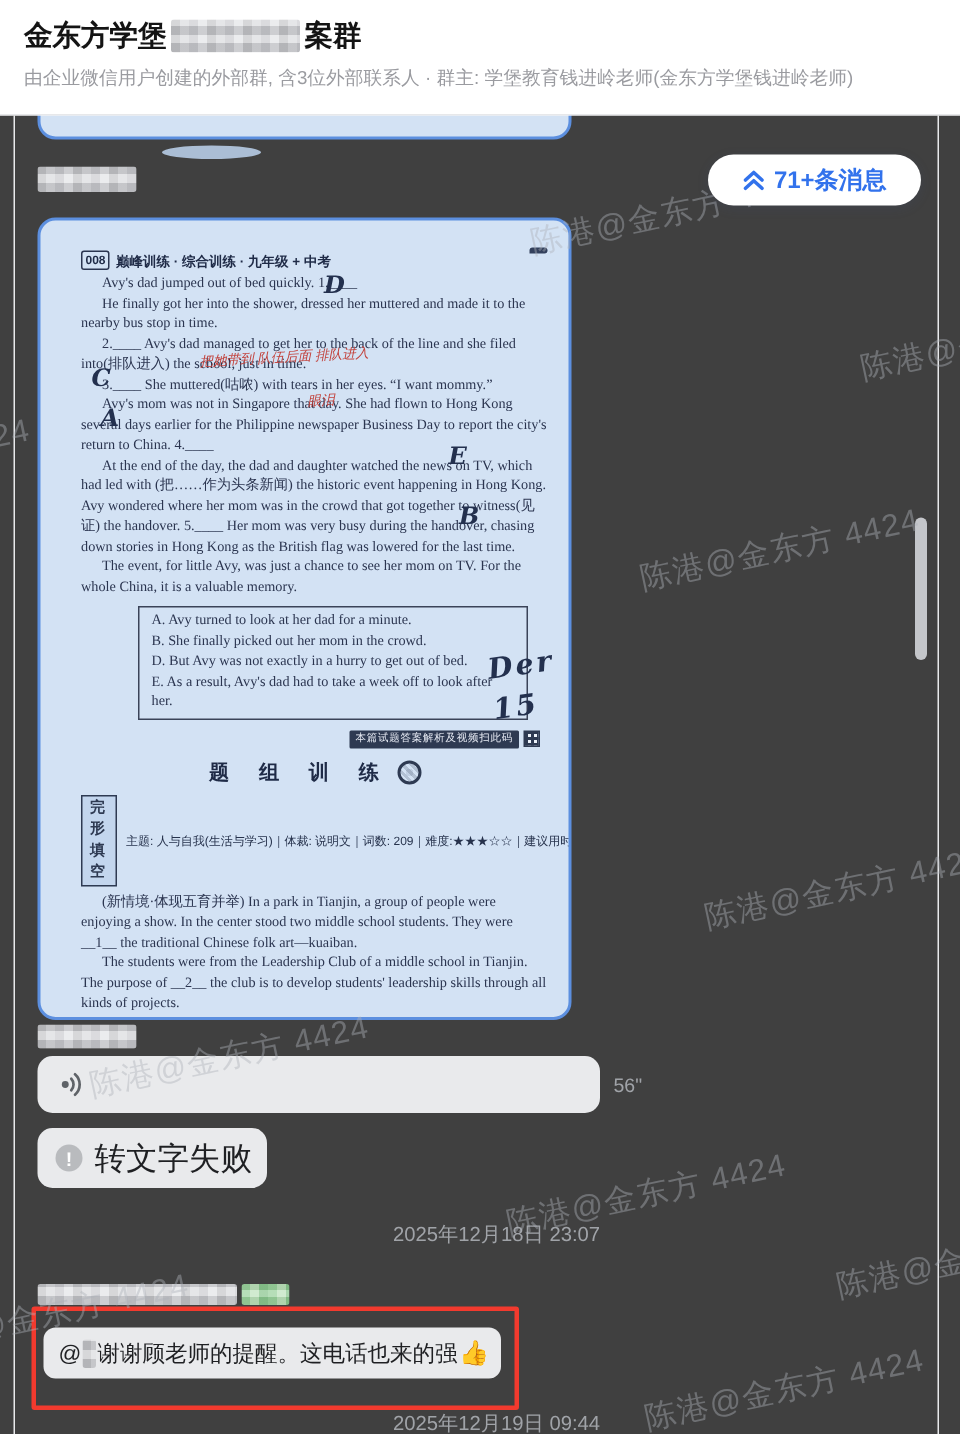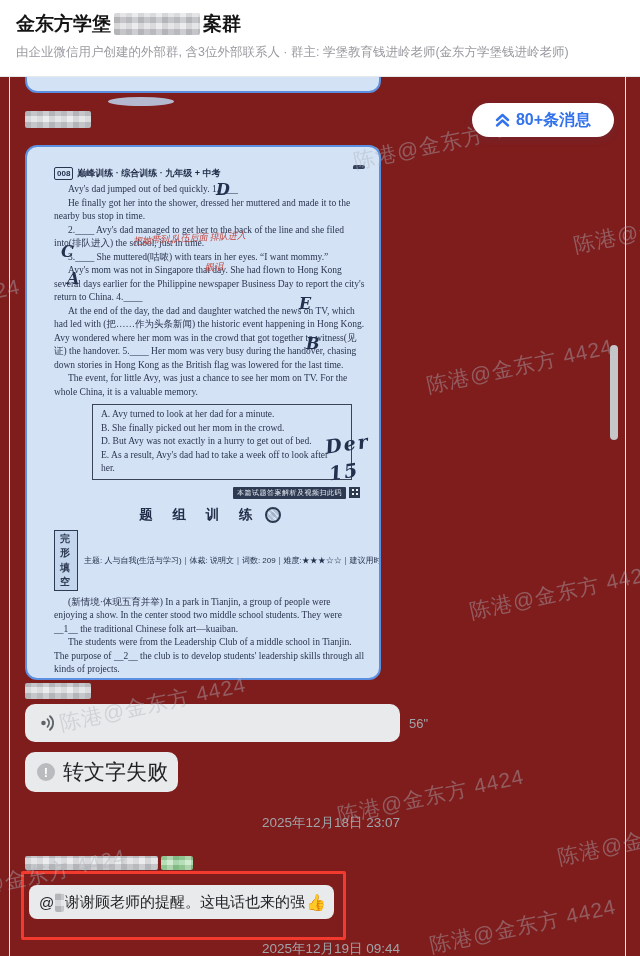--- a/index.html
+++ b/index.html
@@ -1,18 +1,18 @@
 <!DOCTYPE html>
 <html><head>
 <meta charset="utf-8">
 <style>
   * { box-sizing: border-box; margin: 0; padding: 0; }
   html,body { width:640px; height:956px; overflow:hidden; }
   body { font-family:"Liberation Sans", sans-serif; background:#f5f6f8; }
-  .app { position:relative; width:640px; height:956px; background:#7f1d1d; overflow:hidden; }
+  .app { position:relative; width:640px; height:956px; background:#404040; overflow:hidden; }
 
   
   .header { position:absolute; top:0; left:0; right:0; height:77px; background:#ffffff;
             border-bottom:1px solid #e7e8ea; padding:11px 16px 0 16px; z-index:10; }
   .title-row { display:flex; align-items:center; font-size:19px; font-weight:bold; color:#141414; }
   .subtitle { margin-top:7px; font-size:12.5px; color:#9a9ba0; white-space:nowrap; }
 
   
   .mosaic { display:inline-block; border-radius:2px;
     background:
@@ -44,21 +44,21 @@
   .name3b { position:absolute; left:161px; top:779px; width:32px; height:14px; }
 
   
   .img-bubble { position:absolute; left:25px; top:68px; width:356px; height:535px;
       border:2px solid #5c8fdf; border-radius:12px; background:#d3e2f4; overflow:hidden; }
   .paper { position:relative; width:100%; height:100%;
       font-family:"Liberation Serif", serif; color:#2b3550;
       font-size:9.5px; line-height:1.42; padding:20px 13px 0 27px; }
   .corner-mark { position:absolute; right:14px; top:18px; width:12px; height:4px;
       background:#33405c; border-radius:2px 2px 2px 0; }
-  .paper-head { display:flex; align-items:center; gap:4px; margin-bottom:3px;
+  .paper-head { display:flex; align-items:flex-end; gap:4px; margin-bottom:3px;
       font-family:"Liberation Sans",sans-serif; font-weight:bold; font-size:9px; color:#1f2b47; }
   .badge008 { border:1px solid #2a3550; border-radius:2px; padding:0 2px; font-size:8px; font-weight:bold; }
   .paper-paras p { text-indent:14px; }
   .options-box { border:1px solid #3a4358; margin:5px 0 7px 38px; width:260px; padding:3px 8px; }
   .options-box p { text-indent:0; }
   .ans-bar-row { display:flex; justify-content:flex-end; align-items:center; gap:3px; margin:1px 6px 4px 0; }
   .ans-bar { background:#2e3a52; color:#e8ecf5; font-size:7px; line-height:1.5; padding:1px 4px;
       border-radius:1px; font-family:"Liberation Sans",sans-serif; letter-spacing:.5px; }
   .qr-icon { width:11px; height:11px; border:1px solid #2e3a52; background:
       repeating-linear-gradient(0deg,#2e3a52 0 2px, transparent 2px 4px),
@@ -240,21 +240,21 @@
     </div>
 
     <div class="timestamp ts2">2025年12月19日 09:44</div>
   </div>
 
   <div class="float-btn">
     <svg width="15" height="16" viewBox="0 0 15 16">
       <polyline points="2,8 7.5,3 13,8" fill="none" stroke="#3272ec" stroke-width="2.4" stroke-linecap="round" stroke-linejoin="round"></polyline>
       <polyline points="2,13.5 7.5,8.5 13,13.5" fill="none" stroke="#3272ec" stroke-width="2.4" stroke-linecap="round" stroke-linejoin="round"></polyline>
     </svg>
-    <span>80+条消息</span>
+    <span>71+条消息</span>
   </div>
 
   <div class="wm-layer">
     <span class="wm wm1">陈港@金东方 4424</span>
     <span class="wm wm2">陈港@金东方 4424</span>
     <span class="wm wm3">陈港@金东方 4424</span>
     <span class="wm wm4">陈港@金东方 4424</span>
     <span class="wm wm5">陈港@金东方 4424</span>
     <span class="wm wm6">陈港@金东方 4424</span>
     <span class="wm wm7">陈港@金东方 4424</span>

